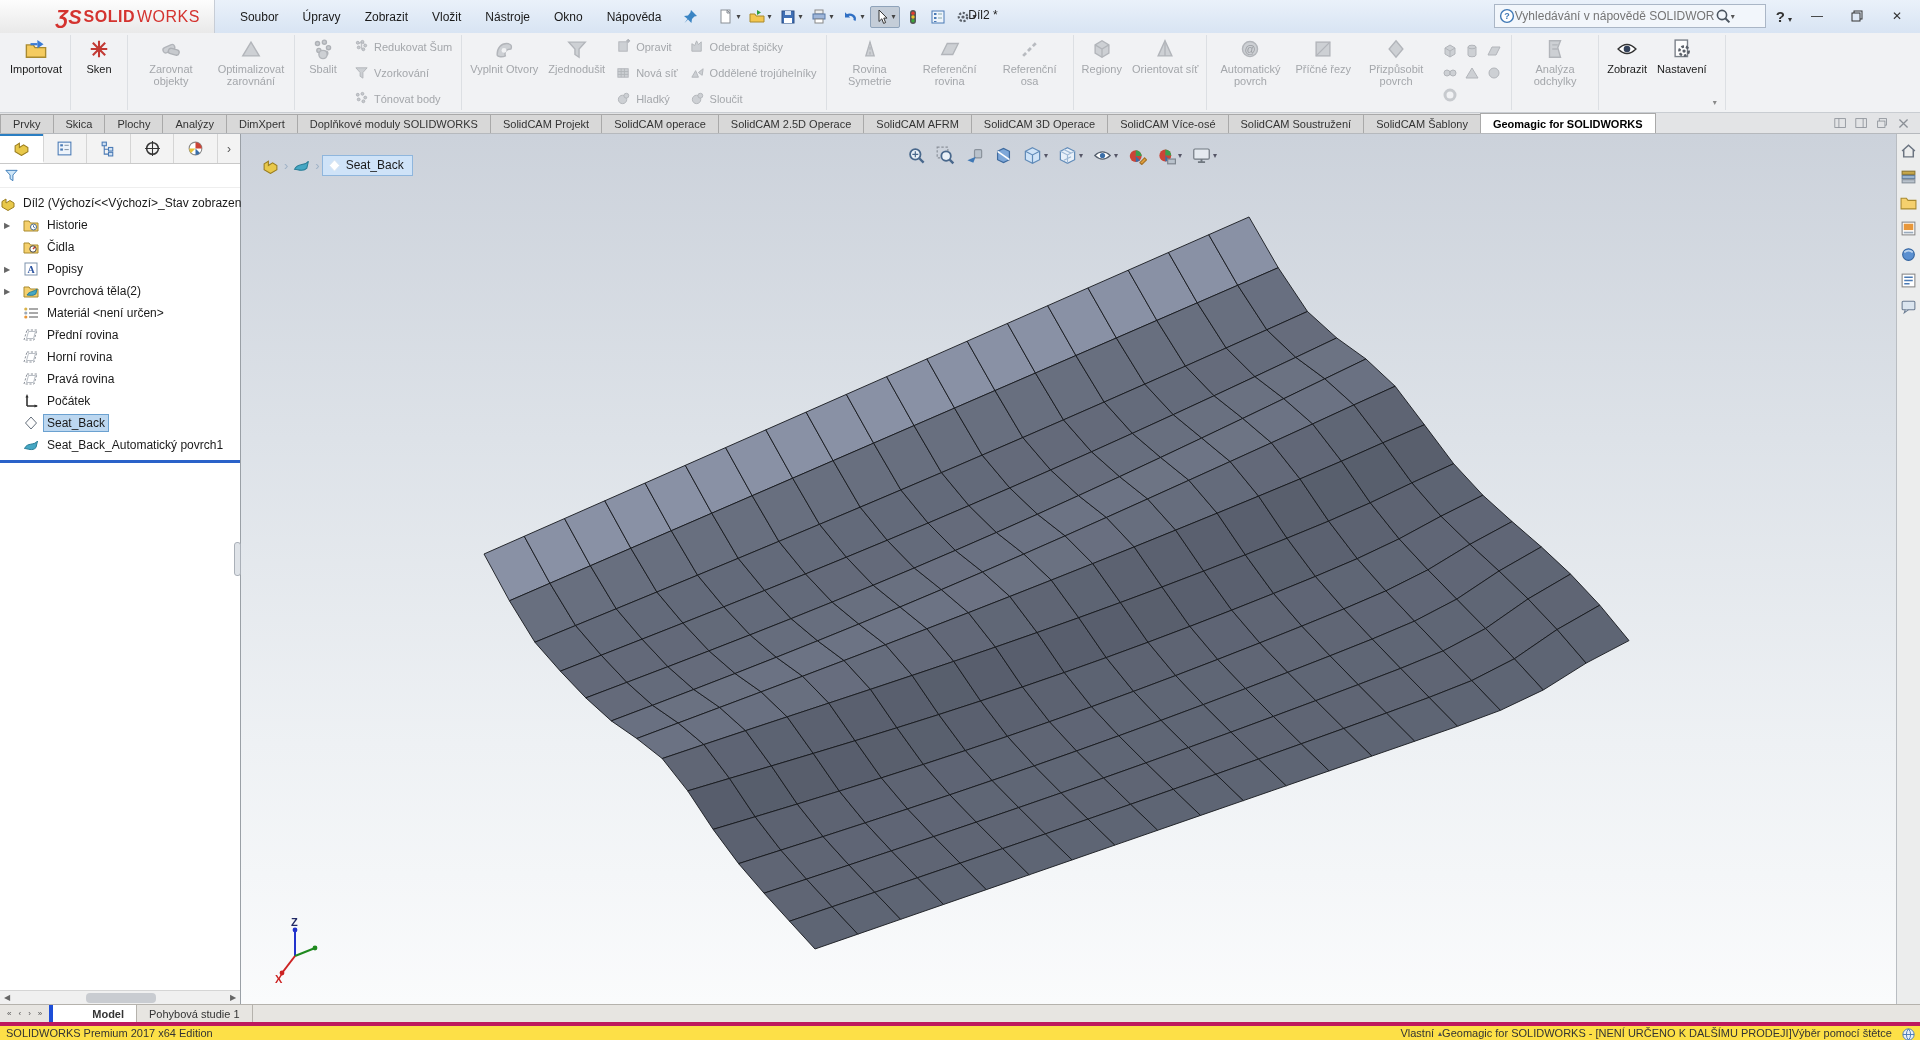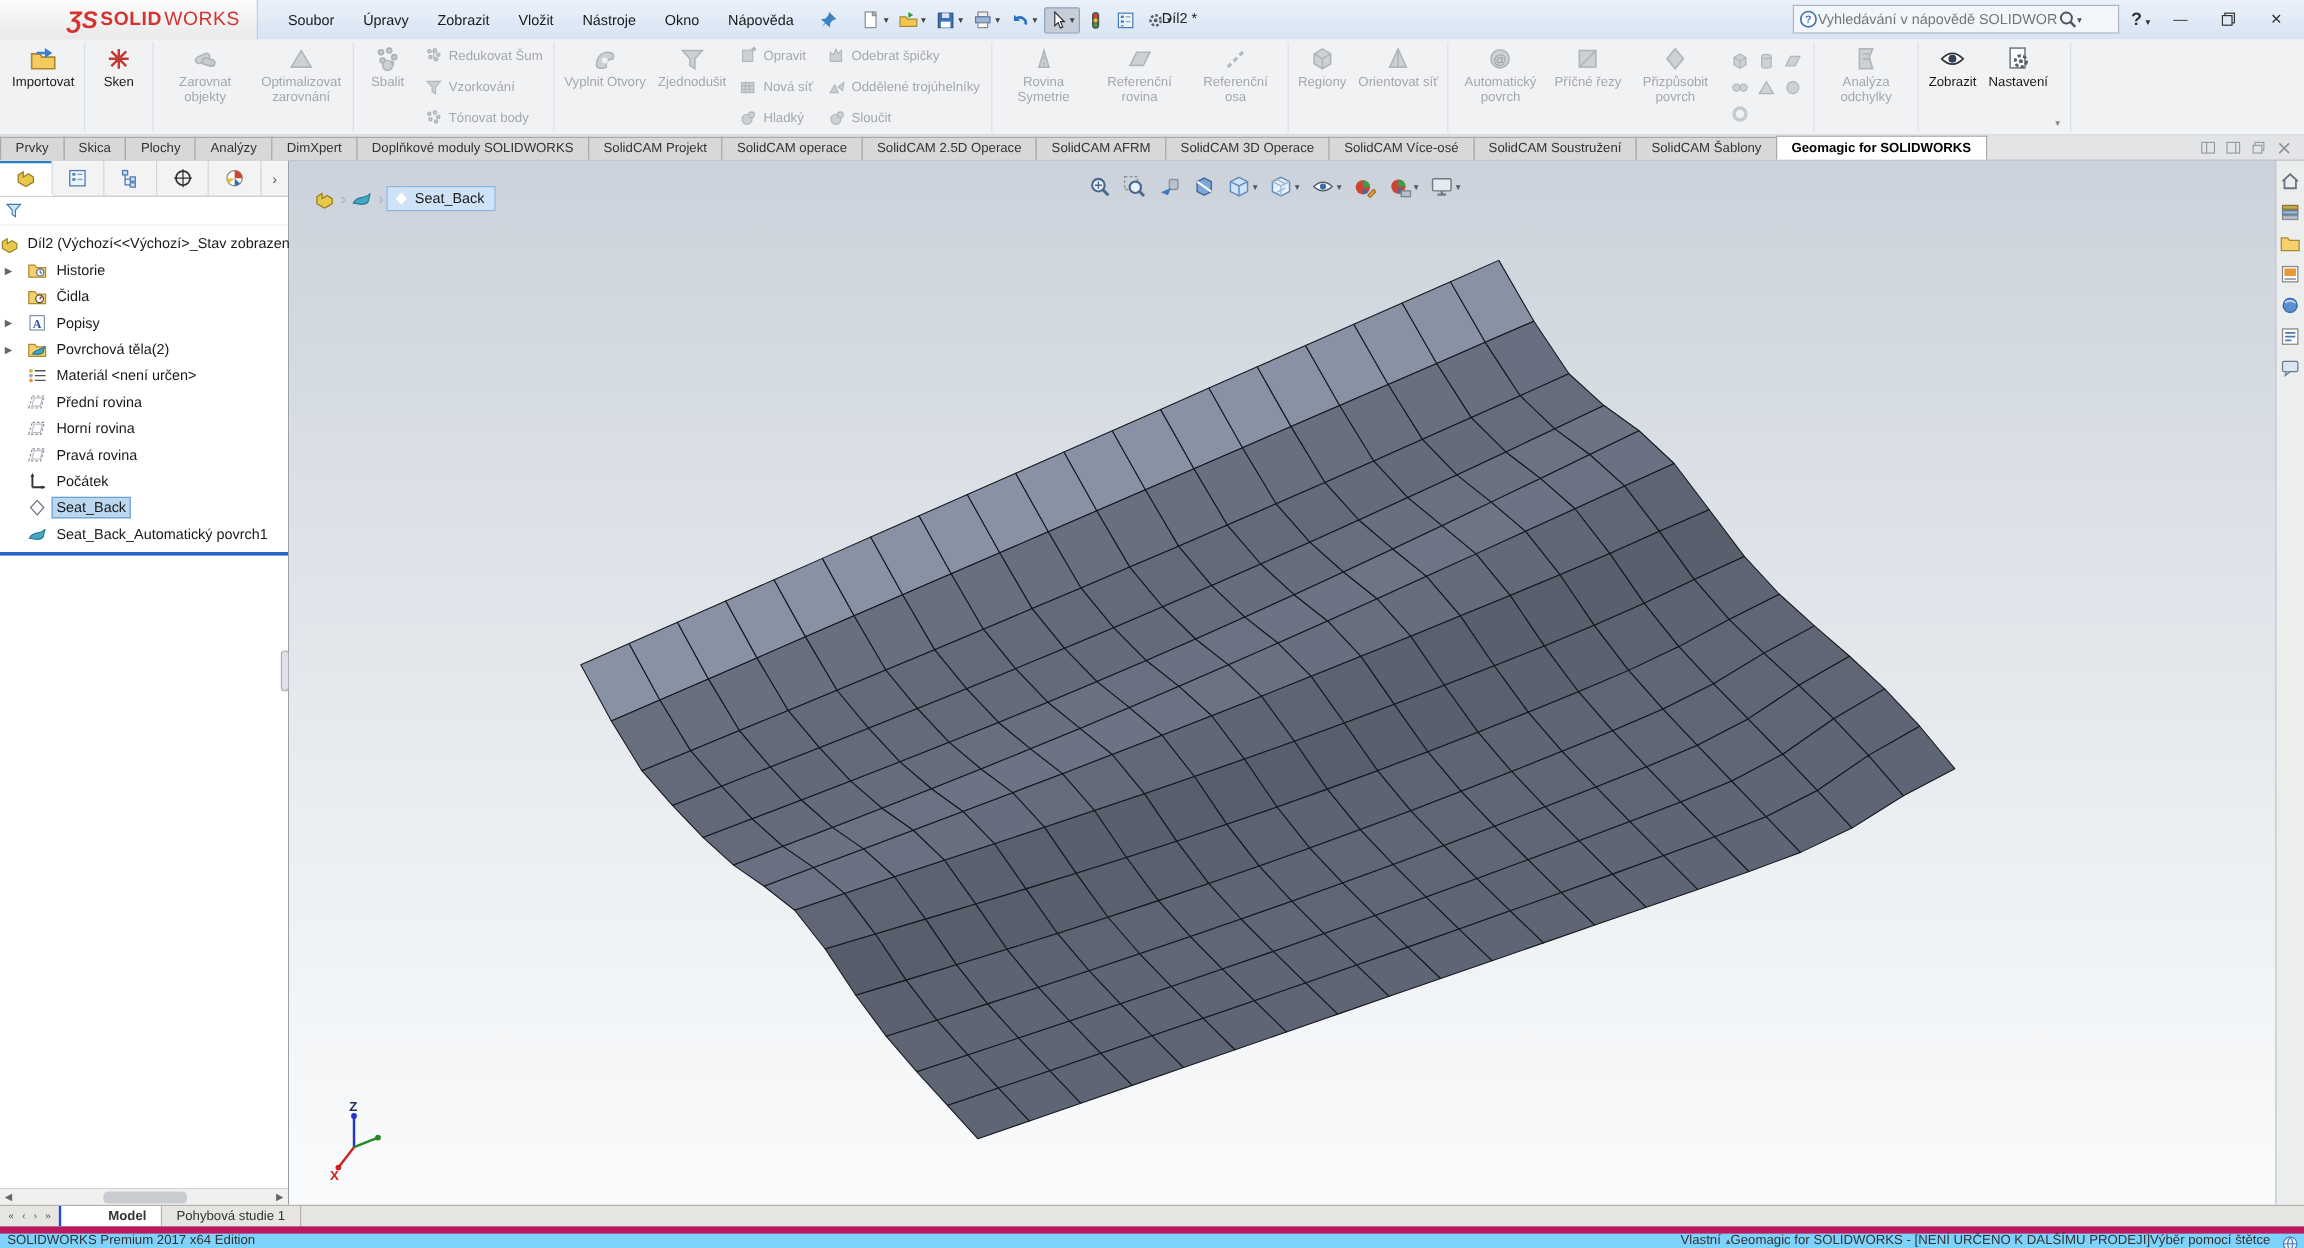--- a/index.html
+++ b/index.html
@@ -96,25 +96,25 @@
   
   #taskstrip { width:24px; background:#eceded; border-left:1px solid #b9bdc2; display:flex;
     flex-direction:column; align-items:center; padding-top:8px; gap:9px; }
 
   
   #bottomtabs { position:absolute; left:0; top:1004px; width:1920px; height:18px; background:#e7e5e1;
     border-top:1px solid #b5b2ac; display:flex; align-items:stretch; font-size:11px; }
   #btnav { display:flex; align-items:center; gap:1px; padding:0 4px; color:#555; }
   #btnav span { font-size:8px; padding:0 3px; }
   .btab { display:flex; align-items:center; padding:0 12px; border-right:1px solid #b5b2ac; color:#333; }
-  .btab.active { background:#fff; font-weight:bold; border-left:2px solid #1d4ed8;padding-left:39px; }
+  .btab.active { background:#fff; font-weight:bold; border-left:4px solid #1d4ed8;padding-left:39px; }
 
   
-  #statusbar { position:absolute; left:0; top:1022px; width:1920px; height:18px; background:#7dd3fc;
-    border-top:6px solid #be185d; display:flex; align-items:center; font-size:11px; color:#333; }
+  #statusbar { position:absolute; left:0; top:1022px; width:1920px; height:18px; background:#fde047;
+    border-top:4px solid #be185d; display:flex; align-items:center; font-size:11px; color:#333; }
   #sb-left { padding-left:6px; }
   #sb-right { margin-left:auto; display:flex; align-items:center; padding-right:28px; }
   #sb-custom { display:flex; align-items:center; gap:4px; }
   #sb-globe { position:absolute; right:4px; top:1px; }
 </style>
 </head>
 <body>
 
 <div id="titlebar">
   <div id="logo">

